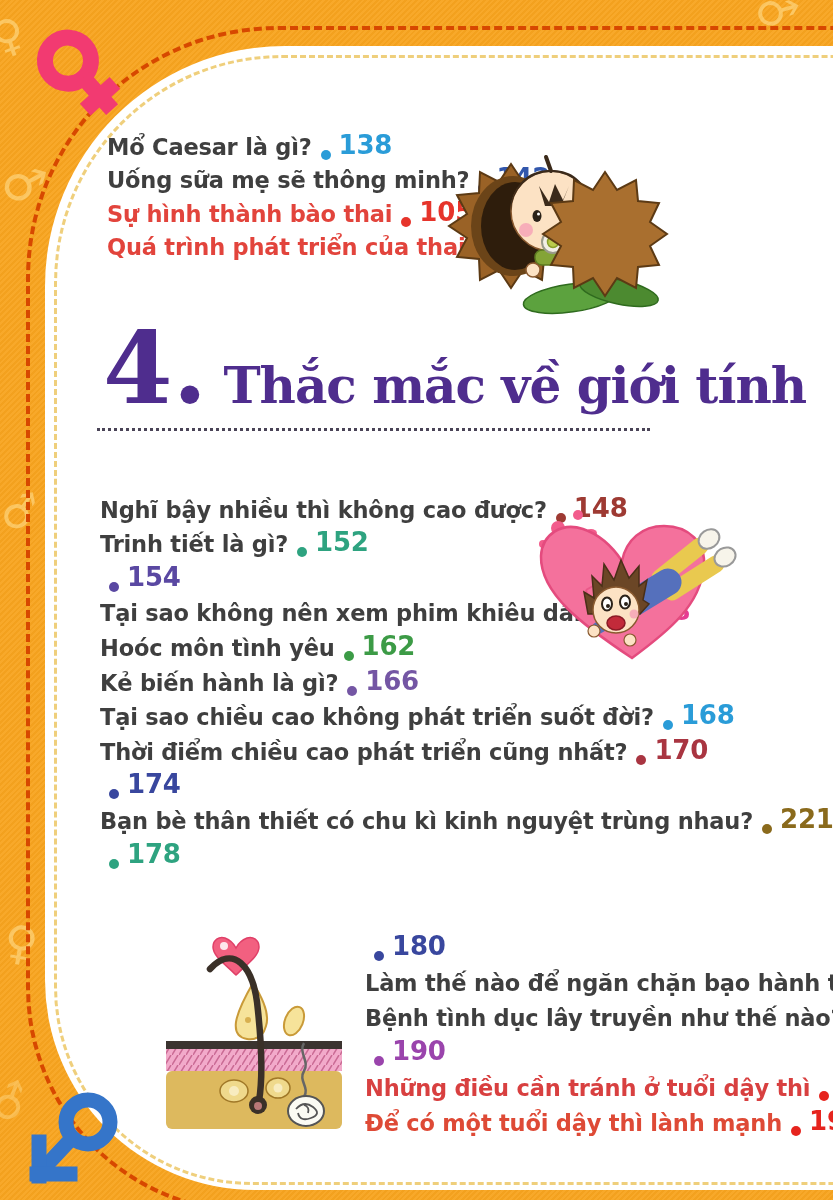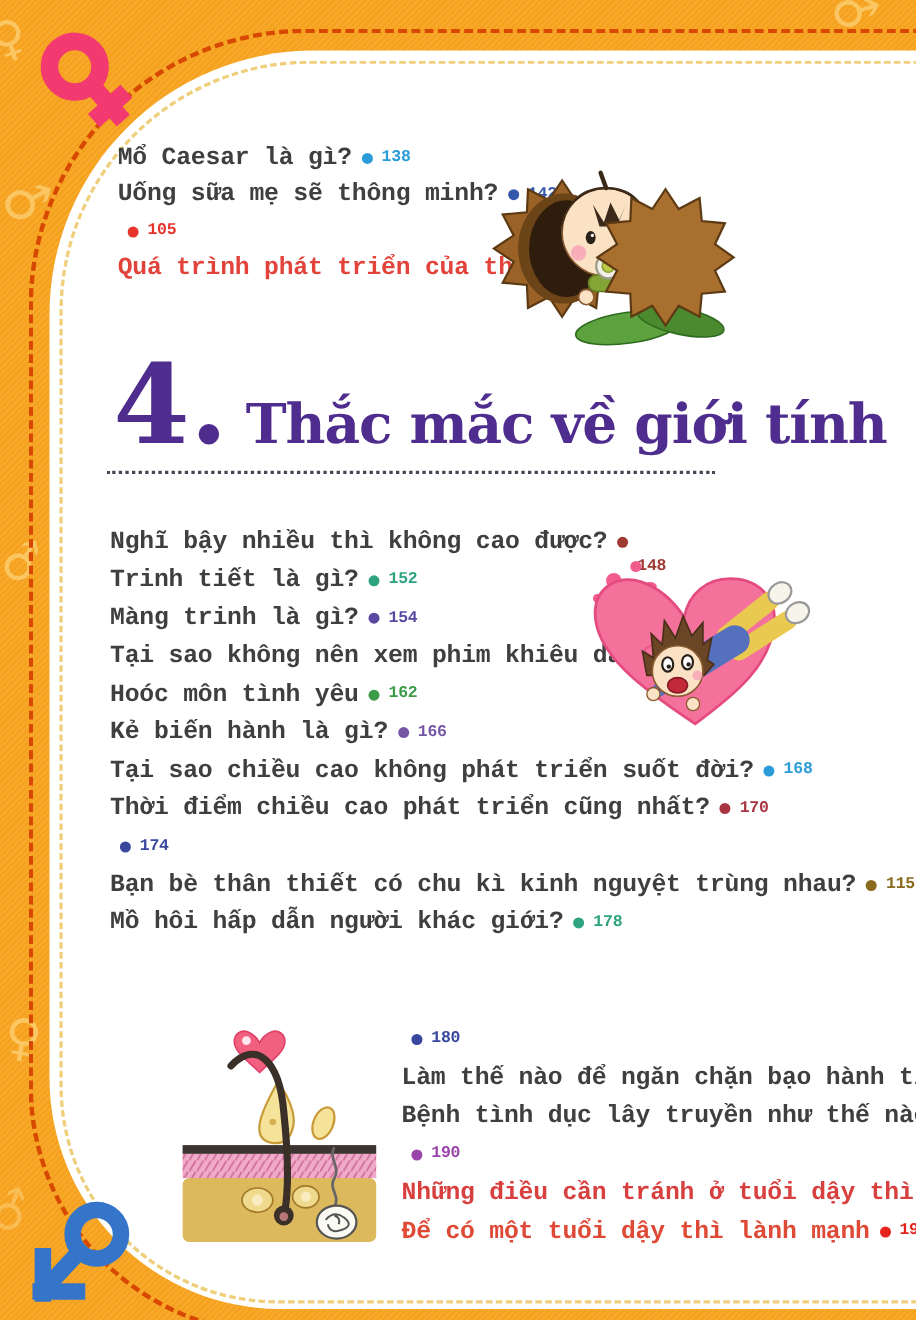--- a/index.html
+++ b/index.html
@@ -35,27 +35,27 @@
     position:absolute;left:54px;top:55px;right:-30px;bottom:15px;
     border:3px dashed #efcf7c;border-radius:228px 0 0 198px;
   }
 
   .corner-symbol{position:absolute;}
   .female-symbol{left:30px;top:22px;}
   .male-symbol{left:26px;top:1086px;}
 
   
   .toc{position:absolute;list-style:none;margin:0;padding:0;white-space:nowrap;}
-  .toc li{display:flex;align-items:center;font-weight:bold;font-size:22.5px;letter-spacing:-0.2px;font-family:Liberation Mono, monospace;}
+  .toc li{display:flex;align-items:flex-end;font-weight:bold;font-size:22.5px;letter-spacing:-0.2px;}
   .toc .t{}
   .toc .dot{width:10px;height:10px;border-radius:50%;margin:2px 8px 0 9px;flex:0 0 auto;}
-  .toc .pg{font-size:15px;}
+  .toc .pg{font-size:26px;}
   .top-list{left:107px;top:126px;}
   .top-list li{height:33.5px;}
-  .main-list{left:100px;top:475px;}
+  .main-list{left:100px;top:488px;}
   .main-list li{height:34.6px;}
   .bottom-list{left:365px;top:926px;}
   .bottom-list li{height:35px;}
 
   
   .heading{
     position:absolute;left:103px;top:318px;display:flex;align-items:baseline;
     font-family:"DejaVu Serif","Liberation Serif",serif;font-weight:bold;
   }
   .heading .num{font-size:100px;line-height:100px;}
@@ -108,20 +108,21 @@
       <span class="t" style="color: rgb(63, 63, 63);">Mổ Caesar là gì?</span>
       <span class="dot" style="background-color: rgb(42, 156, 216);"></span>
       <span class="pg" style="color: rgb(42, 156, 216);">138</span>
     </li>
     <li>
       <span class="t" style="color: rgb(63, 63, 63);">Uống sữa mẹ sẽ thông minh?</span>
       <span class="dot" style="background-color: rgb(50, 87, 172);"></span>
       <span class="pg" style="color: rgb(50, 87, 172);">142</span>
     </li>
     <li>
+      <span class="t" style="color: rgb(226, 68, 60);">Sự hình thành bào thai</span>
       <span class="dot" style="background-color: rgb(230, 52, 43);"></span>
       <span class="pg" style="color: rgb(230, 52, 43);">105</span>
     </li>
     <li>
       <span class="t" style="color: rgb(226, 68, 60);">Quá trình phát triển của thai nhi</span>
       <span class="dot" style="background-color: rgb(230, 52, 43);"></span>
       <span class="pg" style="color: rgb(230, 52, 43);">145</span>
     </li>
   </ul>
 
@@ -159,21 +160,20 @@
       <span class="t" style="color: rgb(63, 63, 63);">Nghĩ bậy nhiều thì không cao được?</span>
       <span class="dot" style="background-color: rgb(158, 58, 51);"></span>
       <span class="pg" style="color: rgb(158, 58, 51); margin-top: 45px;">148</span>
     </li>
     <li>
       <span class="t" style="color: rgb(63, 63, 63);">Trinh tiết là gì?</span>
       <span class="dot" style="background-color: rgb(46, 163, 128);"></span>
       <span class="pg" style="color: rgb(46, 163, 128);">152</span>
     </li>
     <li>
-      <span class="t" style="color: rgb(63, 63, 63);">Màng trinh là gì?</span>
       <span class="dot" style="background-color: rgb(90, 72, 162);"></span>
       <span class="pg" style="color: rgb(90, 72, 162);">154</span>
     </li>
     <li>
       <span class="t" style="color: rgb(63, 63, 63);">Tại sao không nên xem phim khiêu dâm?</span>
       <span class="dot" style="background-color: rgb(230, 60, 146);"></span>
       <span class="pg" style="color: rgb(230, 60, 146);">158</span>
     </li>
     <li>
       <span class="t" style="color: rgb(63, 63, 63);">Hoóc môn tình yêu</span>
@@ -195,24 +195,23 @@
       <span class="dot" style="background-color: rgb(169, 53, 65);"></span>
       <span class="pg" style="color: rgb(169, 53, 65);">170</span>
     </li>
     <li>
       <span class="dot" style="background-color: rgb(57, 71, 158);"></span>
       <span class="pg" style="color: rgb(57, 71, 158);">174</span>
     </li>
     <li>
       <span class="t" style="color: rgb(63, 63, 63);">Bạn bè thân thiết có chu kì kinh nguyệt trùng nhau?</span>
       <span class="dot" style="background-color: rgb(138, 106, 28);"></span>
-      <span class="pg" style="color: rgb(138, 106, 28);">115</span>
-    </li>
-    <li>
-      <span class="t" style="color: rgb(63, 63, 63);">Mồ hôi hấp dẫn người khác giới?</span>
+      <span class="pg" style="color: rgb(138, 106, 28);">221</span>
+    </li>
+    <li>
       <span class="dot" style="background-color: rgb(46, 163, 128);"></span>
       <span class="pg" style="color: rgb(46, 163, 128);">178</span>
     </li>
   </ul>
 
   <svg class="illus illus-heart" width="218" height="172" viewBox="0 0 218 172">
     <circle cx="30" cy="30" r="7" fill="#F25C8C"></circle>
     <circle cx="50" cy="17" r="5" fill="#F25C8C"></circle>
     <circle cx="15" cy="46" r="4" fill="#F25C8C"></circle>
     <ellipse cx="63" cy="35" rx="6" ry="4" fill="#F25C8C"></ellipse>

